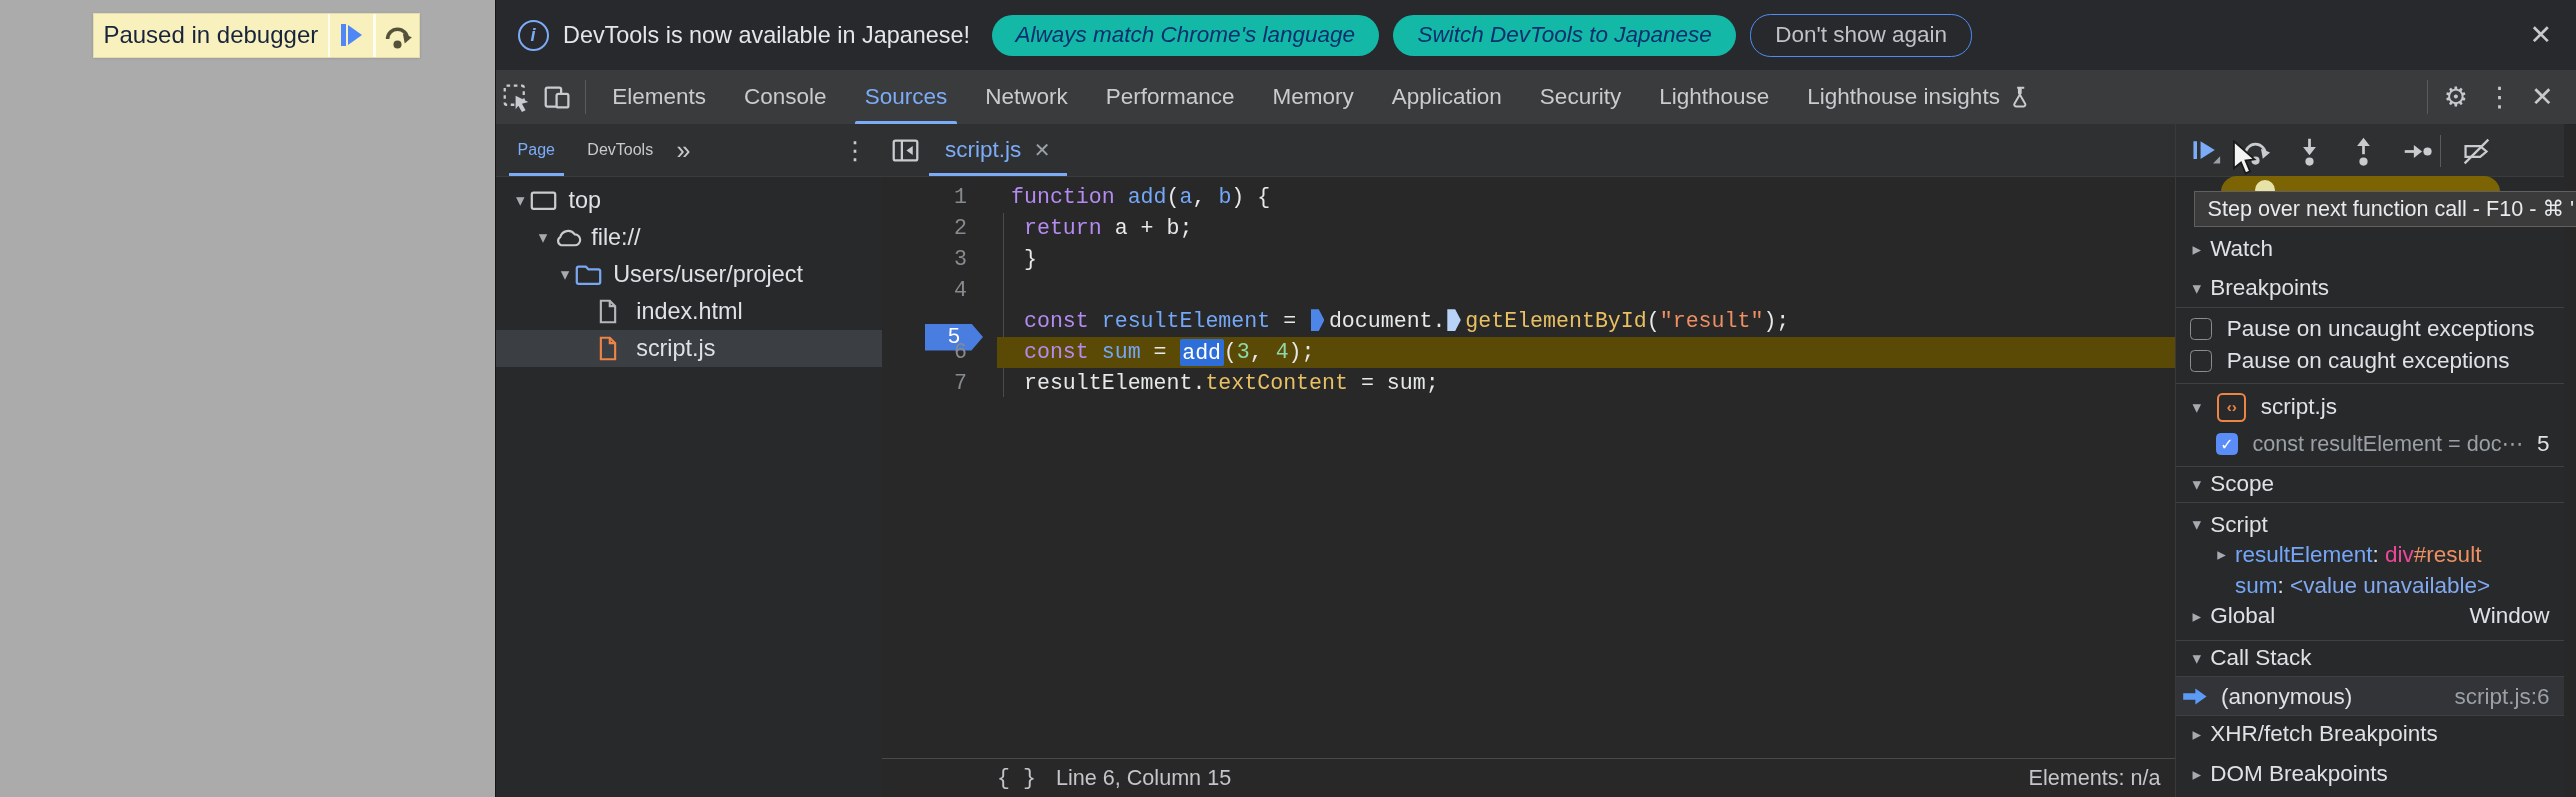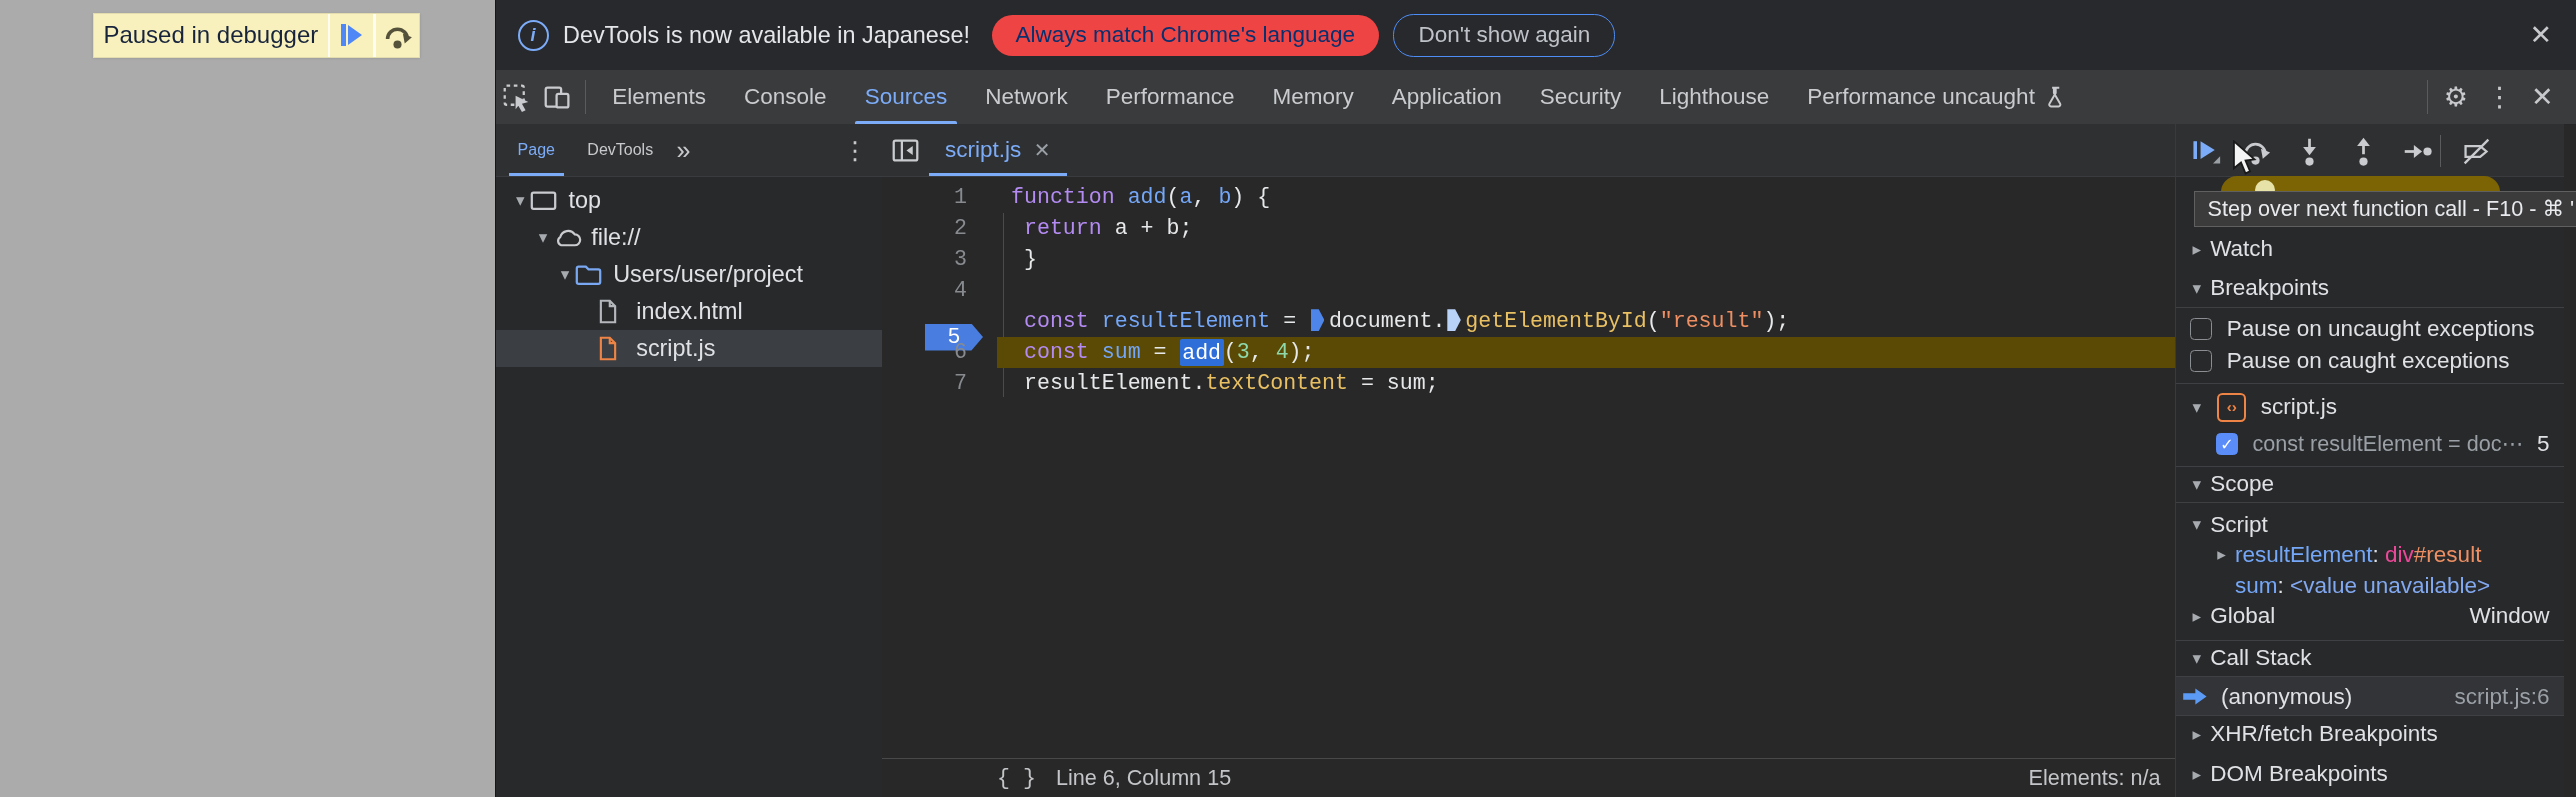--- a/index.html
+++ b/index.html
@@ -24,21 +24,21 @@
   .pb-resume .tri{width:0;height:0;border-left:14.4px solid #4f87f6;border-top:10.8px solid transparent;border-bottom:10.8px solid transparent;}
   
   .devtools{position:absolute;left:495px;top:0;width:2081px;height:797px;background:#282828;border-left:0.9px solid #161616;}
   
   .infobar{position:absolute;left:0;top:0;width:100%;height:70px;background:#28292c;display:flex;align-items:center;}
   .info-icon{width:27px;height:27px;border:2.2px solid #7cacf8;border-radius:50%;color:#7cacf8;
     display:flex;align-items:center;justify-content:center;font-size:18px;font-style:italic;font-weight:bold;margin-left:21.6px;flex:0 0 auto;}
   .infobar .msg{color:#e4e6e9;font-size:23.4px;margin-left:14.4px;}
   .pill{height:41px;border-radius:20.7px;display:flex;align-items:center;padding:0 24px;
     font-size:22.5px;cursor:pointer;white-space:nowrap;}
-  .pill.filled{background:#ef4444;color:#08306f;margin-left:21.6px;}
+  .pill.filled{background:#14b8a6;color:#08306f;margin-left:21.6px;font-style:italic;}
   .pill.filled + .pill.filled{margin-left:14.4px;}
   .pill.outline{background:transparent;border:1.8px solid #4e8df5;color:#bfc3c9;margin-left:14.4px;}
   .infobar .spacer{flex:1;}
   .icon-btn{color:#c7c9cc;font-size:27px;cursor:pointer;background:none;border:none;padding:0 9px;line-height:1;}
   .infobar .icon-btn{margin-right:16px;}
   
   .main-tabbar{position:absolute;left:0;top:70px;width:100%;height:54px;background:#3a3b3d;
     display:flex;align-items:center;border-bottom:0.9px solid #262628;}
   .tool-icon{width:41px;height:54px;display:flex;align-items:center;justify-content:center;cursor:pointer;flex:0 0 auto;}
   .vsep{width:0.9px;height:34px;background:#5a5b5e;margin:0 7.2px;flex:0 0 auto;}
@@ -141,20 +141,21 @@
     </div>
   </div>
 </div>
 
 <div class="devtools">
 
   <div class="infobar">
     <div class="info-icon">i</div>
     <div class="msg">DevTools is now available in Japanese!</div>
     <div class="pill filled">Always match Chrome's language</div>
+    <div class="pill filled">Switch DevTools to Japanese</div>
     <div class="pill outline">Don't show again</div>
     <div class="spacer"></div>
     <button class="icon-btn">✕</button>
   </div>
 
   <div class="main-tabbar">
     <div class="tool-icon">
       <svg width="29" height="29" viewBox="0 0 32 32">
         <rect x="3" y="3" width="21" height="21" rx="2" fill="none" stroke="#c9cbce" stroke-width="2.5" stroke-dasharray="4 4"></rect>
         <polygon points="15,14 29,21 22,23 26,30 22,32 18,25 15,29" fill="#c9cbce"></polygon>
@@ -189,21 +190,21 @@
         <div class="tab">
           <span>Application</span>
         </div>
         <div class="tab">
           <span>Security</span>
         </div>
         <div class="tab">
           <span>Lighthouse</span>
         </div>
         <div class="tab">
-          <span>Performance uncaught</span>
+          <span>Lighthouse insights</span>
           <svg class="flask" width="23.4" height="25" viewBox="0 0 26 28">
             <path d="M9 3h8M11 3v6l7 12a2 2 0 0 1-1.8 3H7.8A2 2 0 0 1 6 21l7-12V3" fill="none" stroke="#c9cbce" stroke-width="2.2"></path>
           </svg>
         </div>
       </div>
     <div class="right">
       <div class="vsep"></div>
       <button class="icon-btn">⚙</button>
       <button class="icon-btn">⋮</button>
       <button class="icon-btn" style="margin-right:14.4px">✕</button>

